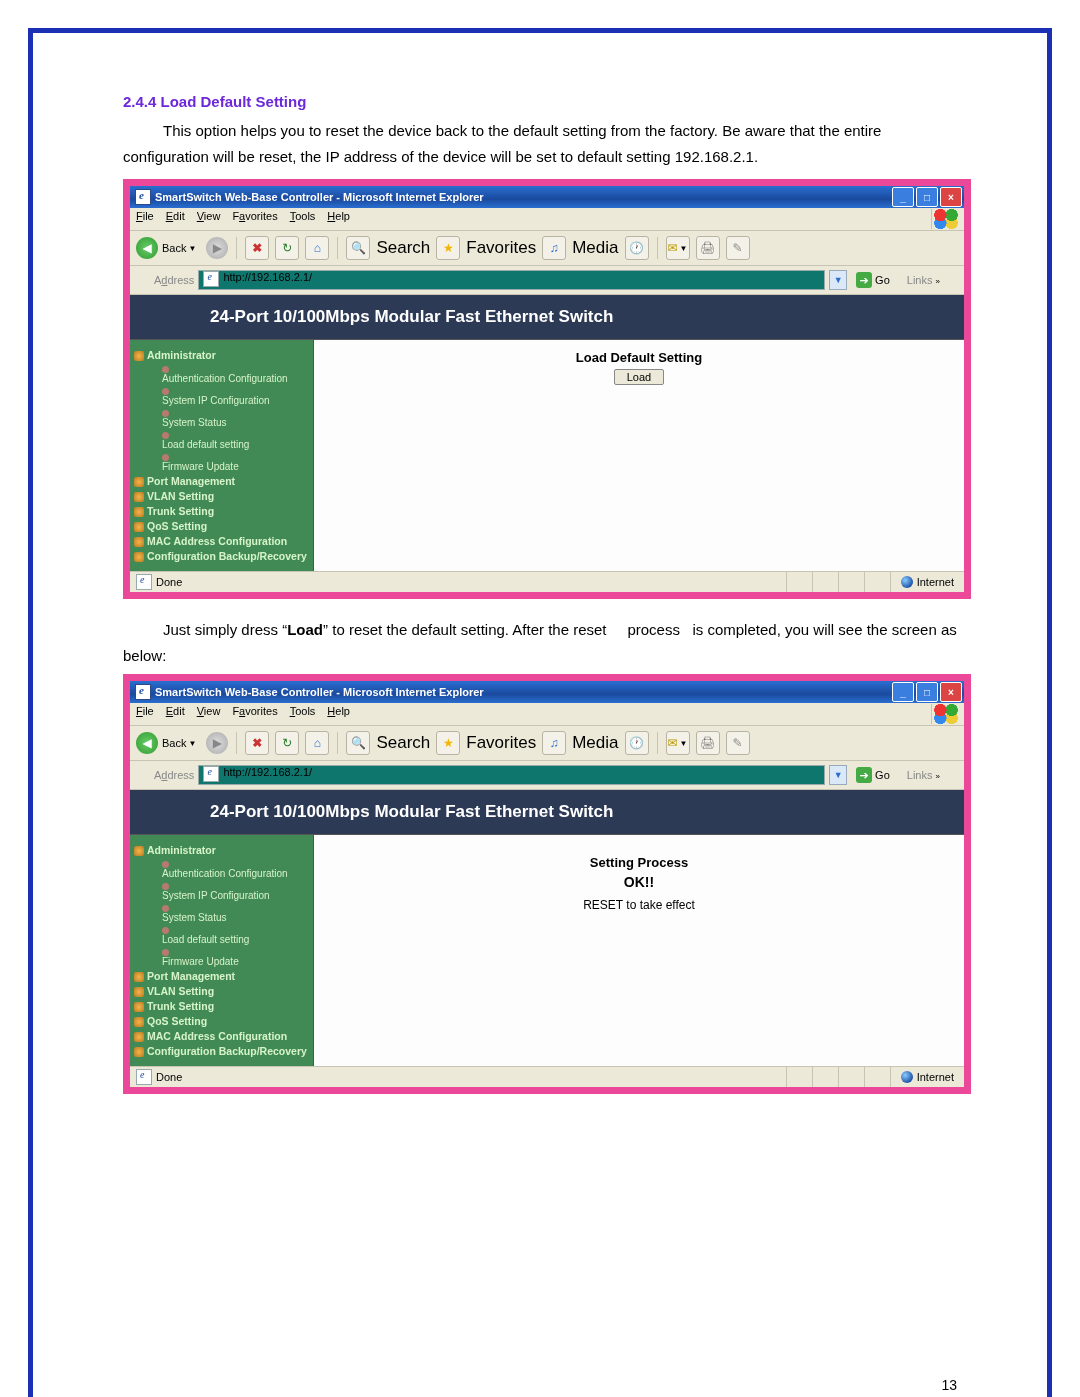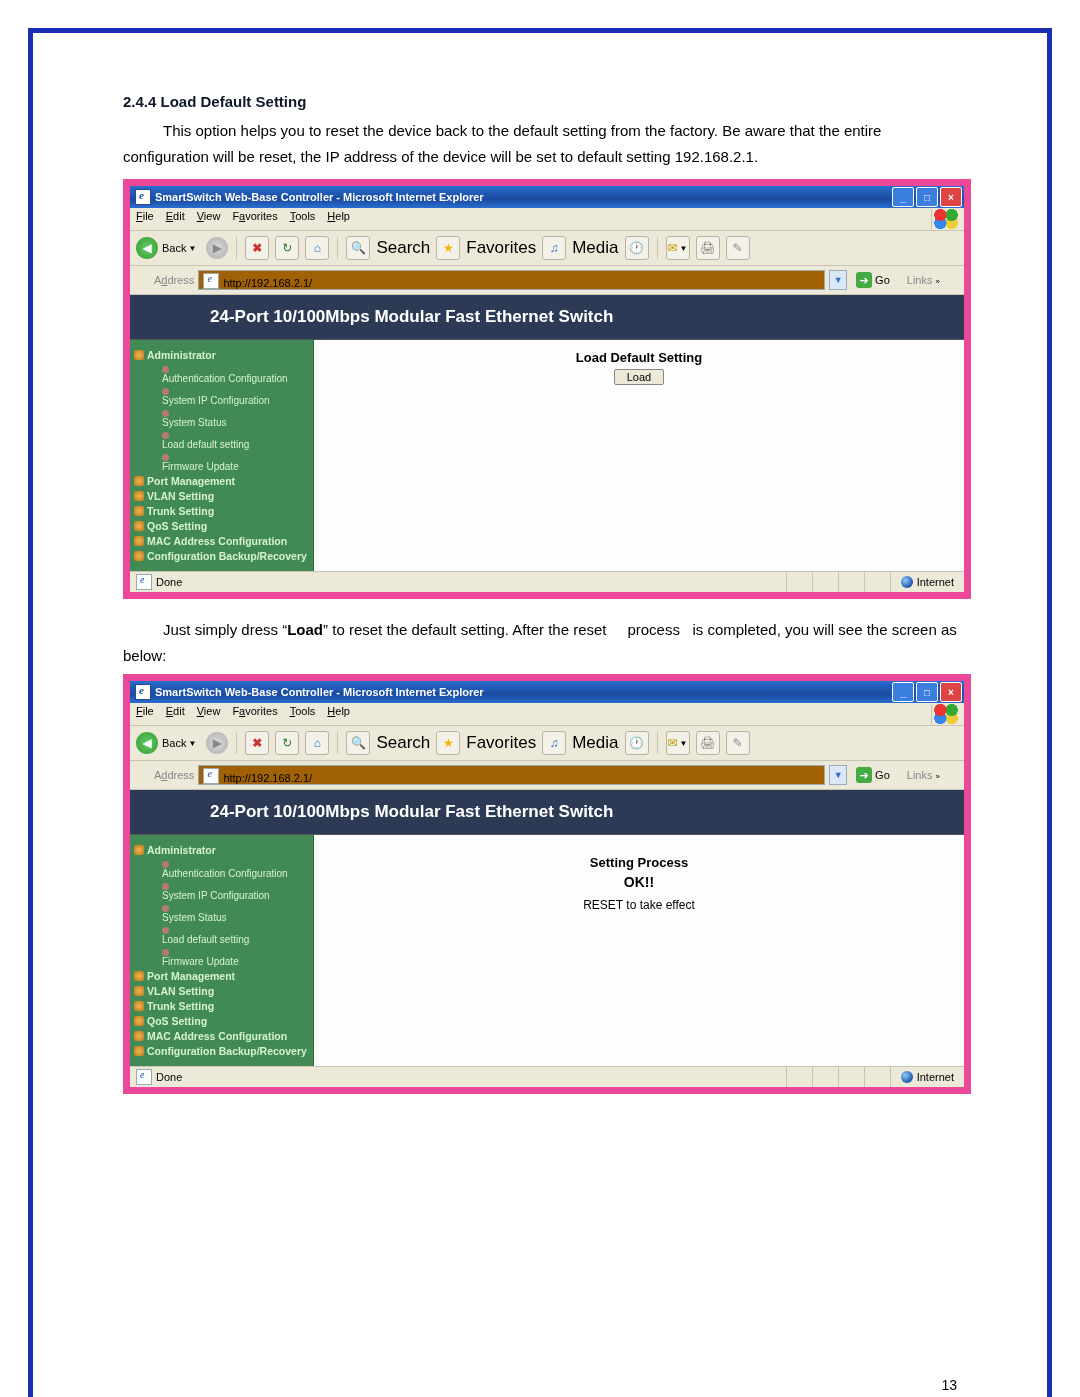--- a/index.html
+++ b/index.html
@@ -14,21 +14,21 @@
     background: #fff;
   }
   .page-frame {
     border: 5px solid #1a2fb3;
     background: #fff;
     padding: 60px 90px 60px 90px;
     min-height: 1270px;
     position: relative;
   }
   .section-heading {
-    color: #0f172a;
+    color: #6d28d9;
     font-weight: bold;
     font-size: 15px;
     margin: 0 0 8px 0;
   }
   .body-text {
     font-size: 15px;
     color: #000;
     line-height: 1.7;
     margin: 0 0 4px 0;
   }
@@ -146,22 +146,22 @@
     background: #ece9d8;
     border-bottom: 1px solid #c8c4b4;
     display:flex; align-items:center;
     padding:3px 24px; height:22px;
     gap:4px;
   }
   .addr-lbl { color:#888; font-size:11px;}
   .addr-lbl .ul { text-decoration: underline; }
   .addr-input {
     flex:1; height:18px;
-    background:#a16207; border:1px solid #9aa;
-    display:flex; align-items:flex-end;
+    background:#0f766e; border:1px solid #9aa;
+    display:flex; align-items:flex-start;
     padding:0 4px; font-size:11px;
     position: relative;
   }
   .addr-input .page-icon {
     width:14px; height:14px; border:1px solid #9aa;
     background:#fff; margin-right:4px;
     position: relative;
   }
   .addr-input .page-icon::after{
     content:"e"; color:#1a4a9e; font-size:10px;
@@ -206,21 +206,21 @@
   }
   .sidebar {
     width: 175px;
     background: #418a55;
     border-right: 1px solid #2a6a3a;
     color: #d6f3c9;
     font-size: 10.5px;
     padding: 6px 4px;
   }
   .sb-section {
-    display:flex; align-items:center;
+    display:flex; align-items:flex-end;
     margin: 3px 0;
   }
   .sb-bullet {
     width:10px; height:10px;
     display:inline-block; margin-right:3px;
     background: radial-gradient(circle,#f5b44e,#b77a1e);
     border-radius:2px;
     position: relative;
   }
   .sb-section-lbl { font-weight: bold; }

